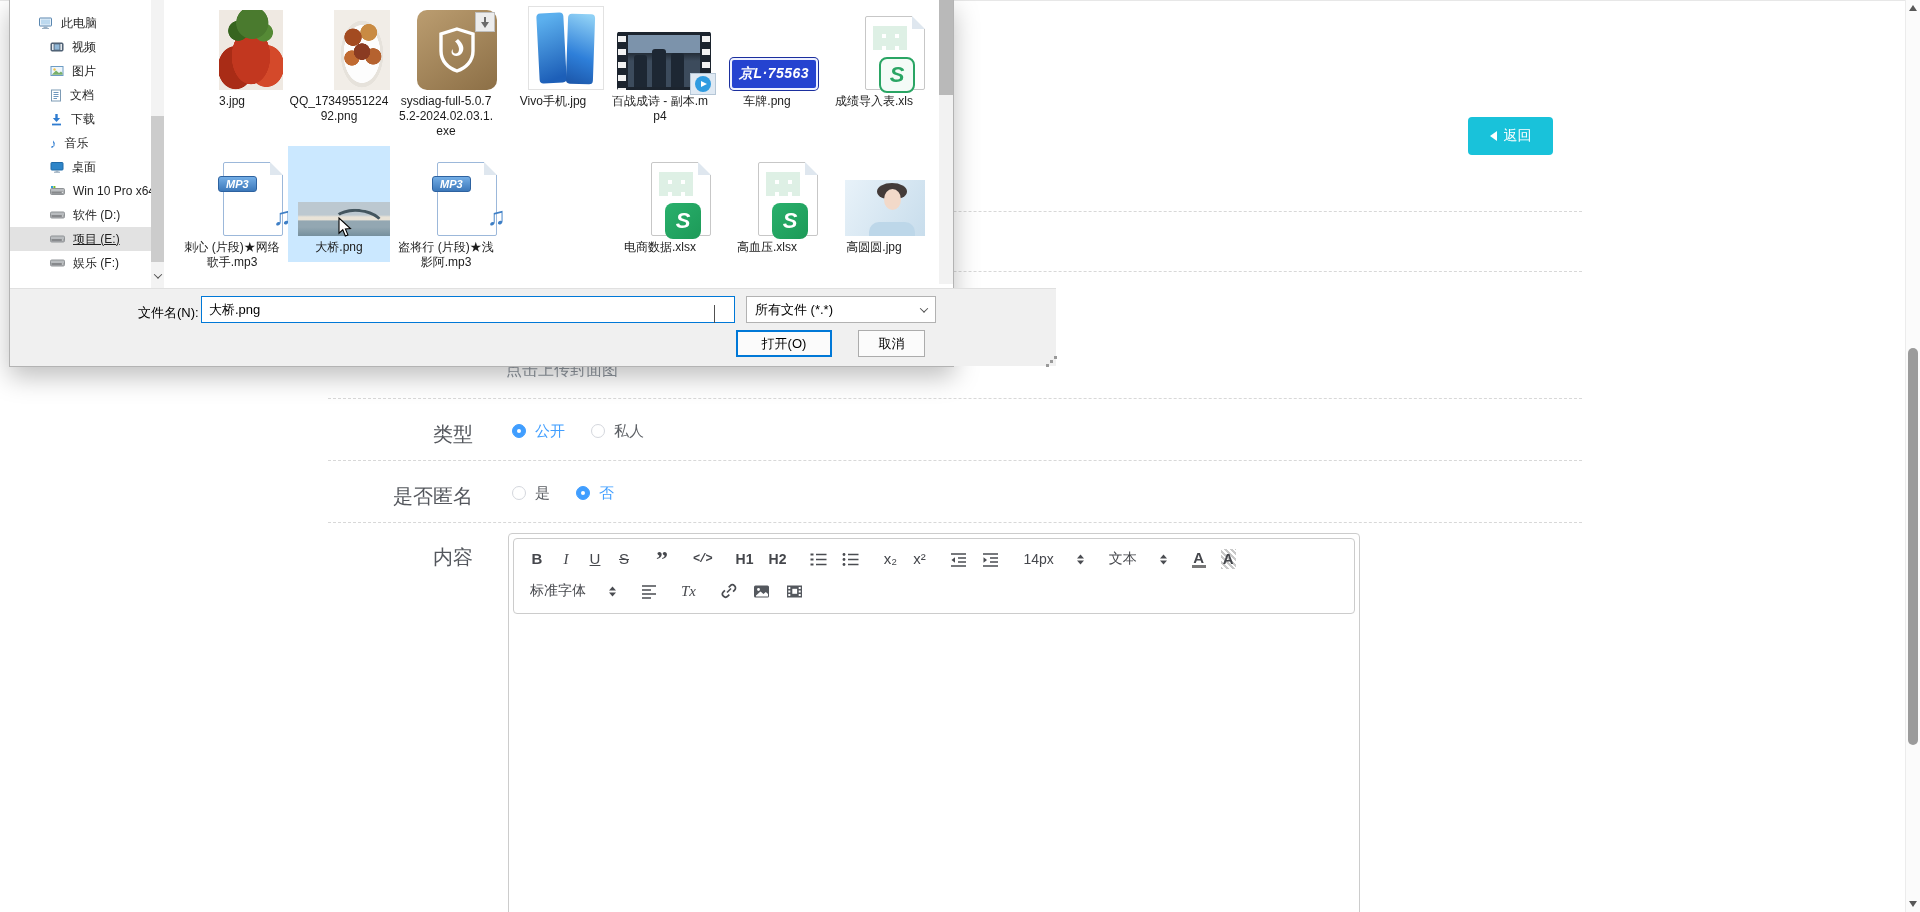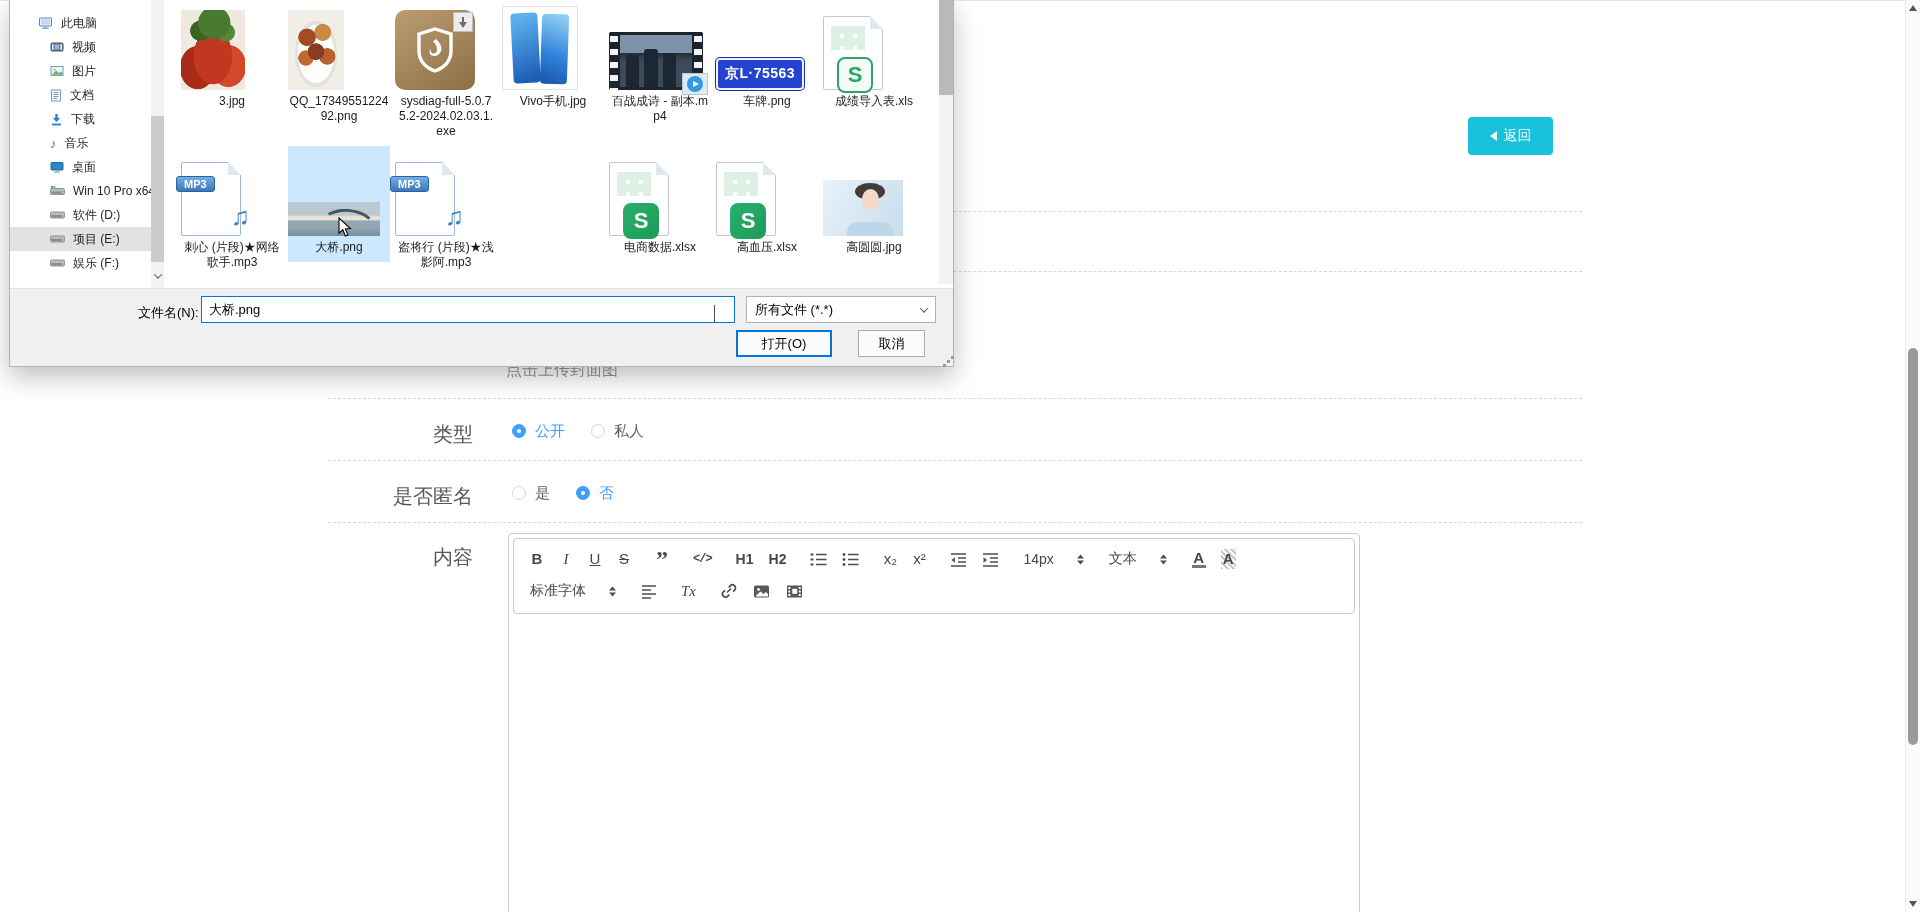--- a/index.html
+++ b/index.html
@@ -49,34 +49,34 @@
   .tri-up { position:absolute; left:3px; top:5px; width:0; height:0; border-left:4.5px solid transparent; border-right:4.5px solid transparent; border-bottom:6px solid #585858; }
   .tri-dn { position:absolute; left:3px; bottom:5px; width:0; height:0; border-left:4.5px solid transparent; border-right:4.5px solid transparent; border-top:6px solid #585858; }
   .pg-thumb { position:absolute; left:2px; top:348px; width:10px; height:397px; background:#9b9b9b; border-radius:5px; }
 
   
   .dialog { left:9px; top:0; width:945px; height:367px; background:#fff;
             border:1px solid #b3b3b3; border-top:none; box-shadow:0 10px 24px rgba(0,0,0,.25); }
   .nav-pane { position:absolute; left:0; top:0; width:141px; height:288px; background:#fff; padding-top:11px; }
   .nav-item { height:24px; display:flex; align-items:center; gap:8px; padding-left:40px; font-size:12px; color:#1f1f1f; cursor:pointer; white-space:nowrap; }
   .nav-item.root { padding-left:28px; }
-  .nav-item.sel { background:#e2e2e2; }
+  .nav-item.sel { background:#e2e2e2;text-decoration:underline; }
   .nav-item.net { margin-top:20px; }
   .nav-ic { flex:none; display:inline-flex; }
   .note-glyph { color:#2f7cd0; font-size:13px; font-weight:bold; }
   .nav-scroll { position:absolute; left:141px; top:0; width:13px; height:288px; background:#f3f3f3; cursor:pointer; }
   .nav-thumb { position:absolute; left:0; top:116px; width:13px; height:146px; background:#cccccc; }
   .nav-dnbtn { position:absolute; left:0; bottom:2px; width:13px; height:20px; display:flex; align-items:center; justify-content:center; }
   .chev { width:6px; height:6px; border-right:1.6px solid #505050; border-bottom:1.6px solid #505050; transform:rotate(45deg) translate(-1px,-1px); }
   .fl-scroll { position:absolute; left:929px; top:0; width:14px; height:284px; background:#f2f2f2; cursor:pointer; }
   .fl-thumb { position:absolute; left:0; top:0; width:14px; height:95px; background:#b9b9b9; }
 
   .fcell { position:absolute; width:102px; text-align:center; cursor:pointer; padding-top:2px; }
   .fcell.sel { background:#cbe8ff; }
-  .thumb-box { height:88px; display:flex; align-items:flex-end; justify-content:flex-start; }
+  .thumb-box { height:88px; display:flex; align-items:flex-end; justify-content:flex-end;font-style:italic; }
   .fname { margin-top:4px; font-size:12px; line-height:15px; color:#1c1c1c; word-break:break-all; padding:0 1px; }
 
   
   .th-crayfish { width:64px; height:80px; background:
       radial-gradient(circle at 52% 16%, #4a7a2e 0 21%, transparent 22%),
       radial-gradient(circle at 30% 26%, #37651f 0 13%, transparent 14%),
       radial-gradient(circle at 70% 28%, #558a35 0 12%, transparent 13%),
       radial-gradient(ellipse at 50% 58%, #c2371f 0 42%, transparent 43%),
       radial-gradient(ellipse at 26% 72%, #a92c16 0 26%, transparent 27%),
       radial-gradient(ellipse at 74% 70%, #d4492a 0 26%, transparent 27%),
@@ -139,21 +139,21 @@
   .head { position:absolute; left:21px; top:9px; width:17px; height:18px; border-radius:50%; background:#e9c4ae; }
   .bodyd { position:absolute; left:13px; top:27px; width:32px; height:53px; border-radius:8px 8px 0 0;
            background:linear-gradient(90deg,#23232b 0 42%,#fff 42% 46%,#23232b 46% 55%,#fff 55% 59%,#23232b 59% 100%); }
   .th-gyy { width:80px; height:56px; position:relative; overflow:hidden;
             background:linear-gradient(120deg,#e8f2f9,#c8ddec); }
   .hair2 { position:absolute; right:18px; top:3px; width:30px; height:17px; border-radius:50%; background:#433b39; }
   .face2 { position:absolute; right:24px; top:9px; width:17px; height:21px; border-radius:50%; background:#f2d9c9; }
   .shoulder { position:absolute; right:10px; bottom:-4px; width:46px; height:18px; border-radius:10px 10px 0 0; background:#bdd7e9; }
 
   
-  .dlg-bottom { position:absolute; left:0; top:288px; width:943px; height:78px; background:#f0f0f0; border-top:1px solid #e0e0e0; }
+  .dlg-bottom { position:absolute; left:0; top:288px; width:1046px; height:78px; background:#f0f0f0; border-top:1px solid #e0e0e0; }
   .fn-label { position:absolute; left:128px; top:15px; font-size:13px; color:#000; }
   .fn-input { position:absolute; left:191px; top:7px; width:534px; height:27px; background:#fff; border:1px solid #0078d7;
               font-size:13px; padding:0 22px 0 7px; font-family:"Liberation Sans", sans-serif; color:#000; }
   .fn-chev { position:absolute; left:704px; top:16px; }
   .ft-select { position:absolute; left:736px; top:7px; width:190px; height:27px; background:#fff; border:1px solid #b2b2b2;
                font-size:13px; display:flex; align-items:center; padding:0 8px; color:#000; cursor:pointer; }
   .ft-select .chev { margin-left:auto; }
   .btn { position:absolute; top:41px; height:27px; font-size:13px; display:flex; align-items:center; justify-content:center;
          background:#fbfbfb; cursor:pointer; color:#000; }
   .btn-open { left:726px; width:96px; border:2px solid #0078d7; }

